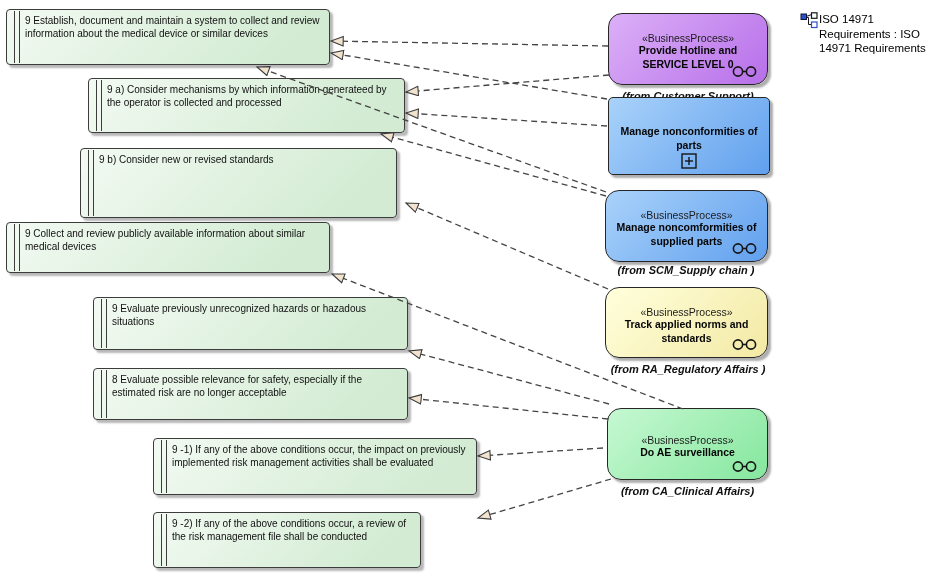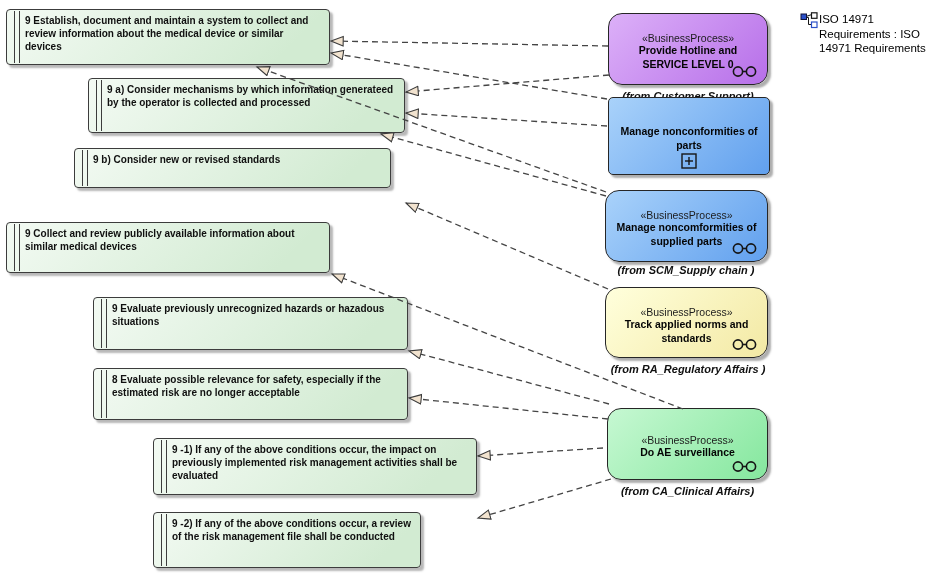--- a/index.html
+++ b/index.html
@@ -14,21 +14,21 @@
     border:1.4px solid #3c3c3c;border-radius:4px;
     box-shadow:3px 3px 2px rgba(125,125,125,.55);
     z-index:2;
   }
   .req::before{
     content:"";position:absolute;left:7px;top:1px;bottom:1px;width:4px;
     border-left:1.5px solid #3c3c3c;border-right:1.5px solid #3c3c3c;
   }
   .req-text{
     display:block;padding:4px 8px 2px 18px;
-    font-size:10px;font-weight:bold;line-height:1.3;color:#101010;
+    font-size:10px;font-weight:normal;line-height:1.3;color:#101010;
   }
   
   .proc{
     position:absolute;box-sizing:border-box;border:1.4px solid #262626;
     border-radius:14px;box-shadow:3px 3px 2px rgba(120,120,120,.6);
     display:flex;flex-direction:column;align-items:center;justify-content:center;
     text-align:center;z-index:2;padding:16px 8px 10px 8px;
   }
   .proc .stereo{font-size:10.5px;color:#1c1c1c;}
   .proc .pname{font-size:10.5px;font-weight:bold;color:#050505;line-height:1.3;}
@@ -54,21 +54,21 @@
 <body>
 
 <div id="canvas" style="--req-fill: #d2ebd2; --req-fill-light: #f3faf3; --purple-fill: #b76fe9; --purple-fill-light: #dcb0f8; --blue-fill: #61a0ee; --blue-fill-light: #a9d2fa; --yellow-fill: #f3e9a4; --yellow-fill-light: #ffffdc; --green-fill: #85e79e; --green-fill-light: #c6f8d2; --line: #444444; --arrow-fill: #f2e3cf; --legend-blue: #2b50c8;">
 
   <div class="req" style="left:6px;top:9px;width:324px;height:56px">
     <span class="req-text">9 Establish, document and maintain a system to collect and review information about the medical device or similar devices</span>
   </div>
   <div class="req" style="left:88px;top:78px;width:317px;height:55px">
     <span class="req-text">9 a) Consider mechanisms by which information generateed by the operator is collected and processed</span>
   </div>
-  <div class="req" style="left:74px;top:148px;width:317px;height:40px">
+  <div class="req" style="left:80px;top:148px;width:317px;height:70px">
     <span class="req-text">9 b) Consider new or revised standards</span>
   </div>
   <div class="req" style="left:6px;top:222px;width:324px;height:51px">
     <span class="req-text">9 Collect and review publicly available information about similar medical devices</span>
   </div>
   <div class="req" style="left:93px;top:297px;width:315px;height:53px">
     <span class="req-text">9 Evaluate previously unrecognized hazards or hazadous situations</span>
   </div>
   <div class="req" style="left:93px;top:368px;width:315px;height:52px">
     <span class="req-text">8 Evaluate possible relevance for safety, especially if the estimated risk are no longer acceptable</span>

